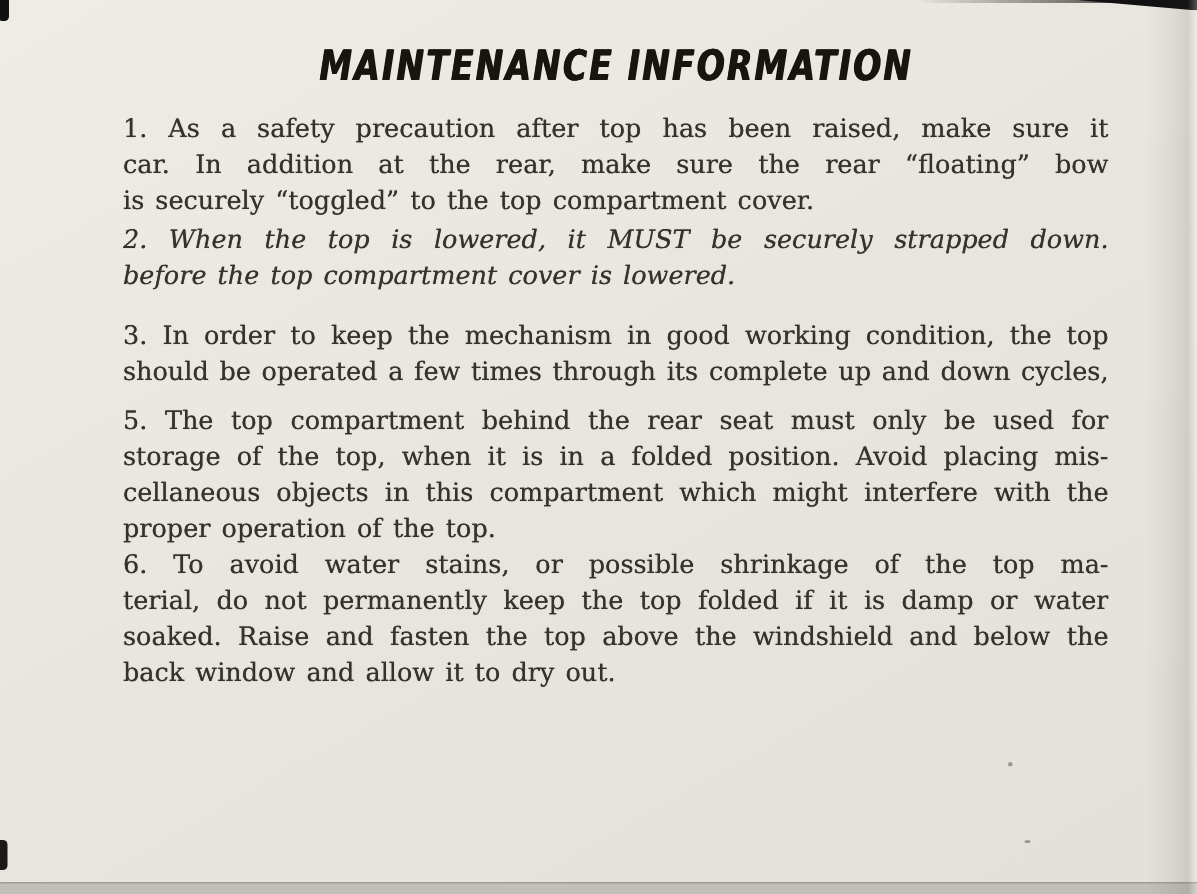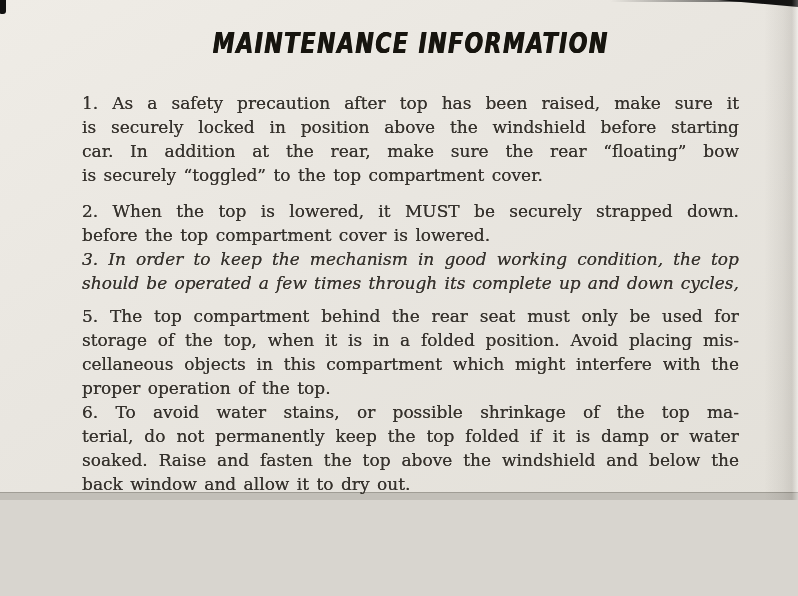--- a/index.html
+++ b/index.html
@@ -11,21 +11,21 @@
   }
   html,body{margin:0;padding:0;}
   body{
     width:798px;height:596px;
     font-family:"DejaVu Serif", serif;
     background:#d8d5cf;
     overflow:hidden;
   }
   .page{
     position:relative;
-    width:798px;height:500px;
+    width:798px;height:596px;
     background:linear-gradient(150deg,#efece6 0%,var(--paper) 45%,#e3e0d9 100%);
     overflow:hidden;
   }
   
   .edge-top-line{
     position:absolute;top:0;left:610px;width:188px;height:2px;
     background:linear-gradient(to right,rgba(10,10,10,0),rgba(10,10,10,.65) 70%,#0a0a0a 100%);
   }
   .edge-top-right-wedge{
     position:absolute;top:0;right:0;width:80px;height:7px;
@@ -86,23 +86,23 @@
   }
   .para .line{
     text-align:justify;
     text-align-last:justify;
     height:24px;overflow:hidden;
   }
   .para .line.last{
     text-align-last:left;
     word-spacing:2px;
   }
-  .para:nth-child(1){margin-top:30px;}
-  .para:nth-child(2){margin-top:12px;}
-  .para:nth-child(3){margin-top:0;font-style:italic;}
+  .para:nth-child(1){margin-top:13px;}
+  .para:nth-child(2){margin-top:2px;font-style:italic;}
+  .para:nth-child(3){margin-top:16px;}
   .para:nth-child(4){margin-top:9px;}
   .para:nth-child(5){}
   .para:nth-child(6){margin-top:9px;}
 </style>
 </head>
 <body>
 
 <div class="page">
 
   <div class="edge-top-line"></div>
@@ -112,21 +112,20 @@
   <div class="edge-bottom-strip"></div>
   <div class="edge-right-shade"></div>
   <div class="speck speck-1"></div>
   <div class="speck speck-2"></div>
 
   <div class="content">
     <h1 class="title"><span class="squeeze">MAINTENANCE INFORMATION</span></h1>
     <div>
         <div class="para">
           <div class="line">1.  As a safety precaution after top has been raised, make sure it</div>
-          <div class="line">is securely locked in position above the windshield before starting</div>
           <div class="line">car.  In addition at the rear, make sure the rear “floating” bow</div>
           <div class="line last">is securely “toggled” to the top compartment cover.</div>
         </div>
         <div class="para">
           <div class="line">2.  When the top is lowered, it MUST be securely strapped down.</div>
           <div class="line last">before the top compartment cover is lowered.</div>
         </div>
         <div class="para">
           <div class="line">3.  In order to keep the mechanism in good working condition, the top</div>
           <div class="line">should be operated a few times through its complete up and down cycles,</div>

